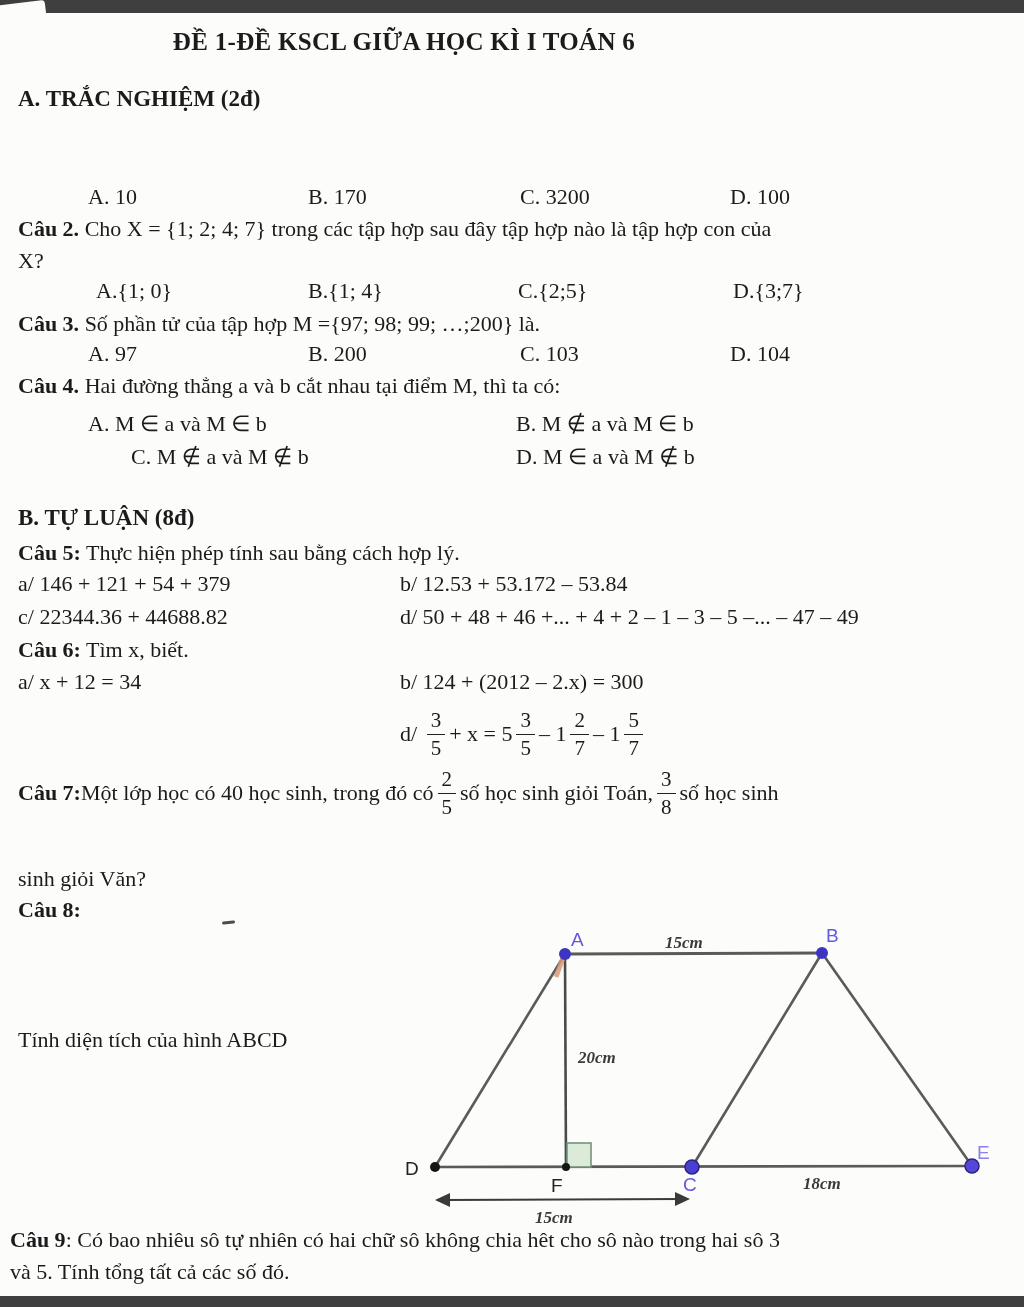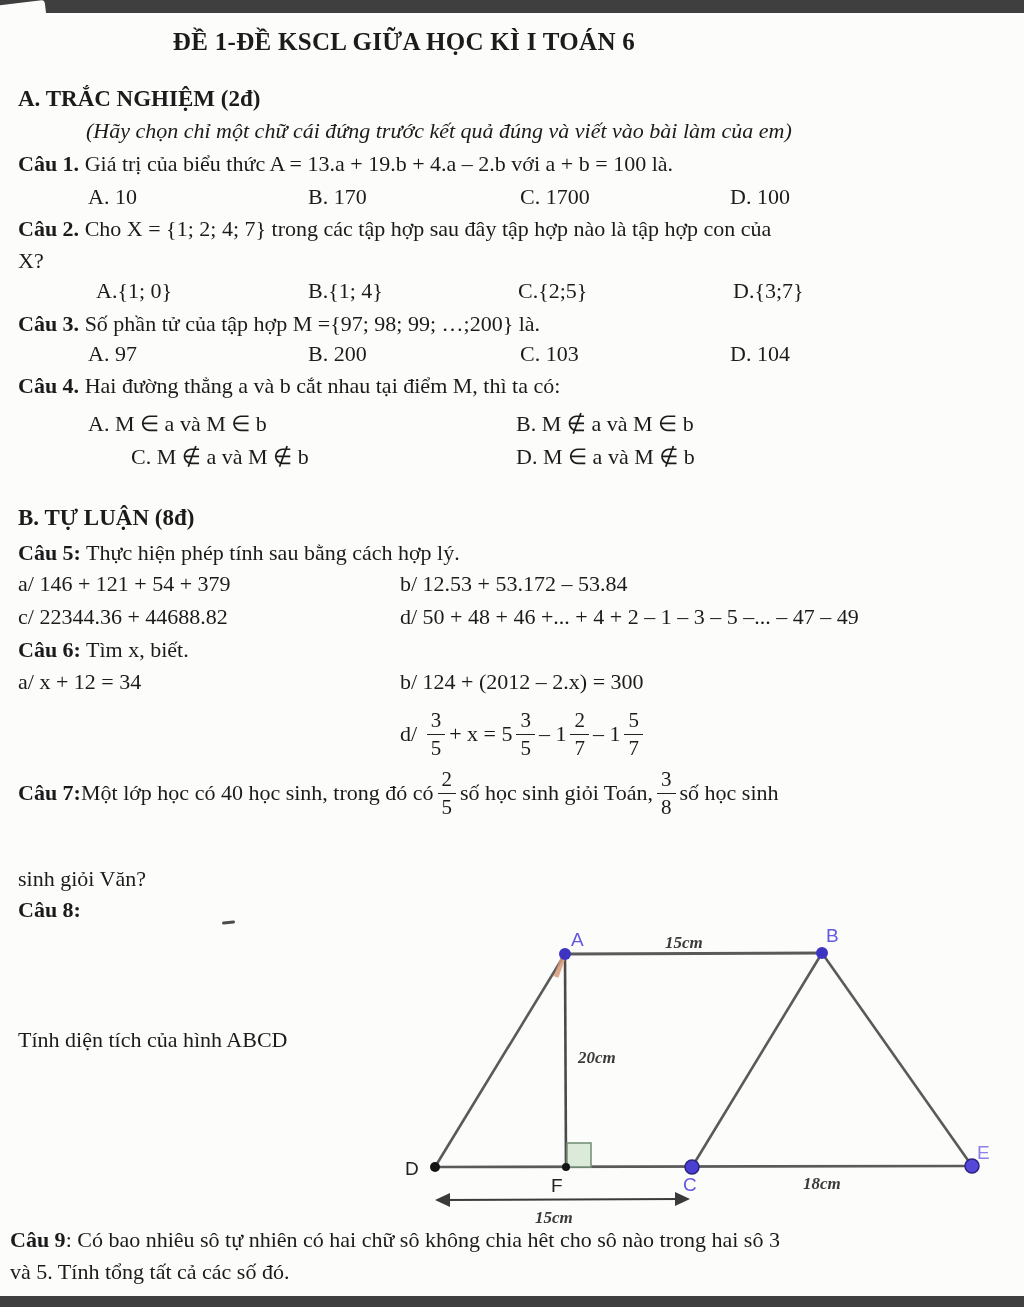--- a/index.html
+++ b/index.html
@@ -36,26 +36,24 @@
 <body>
 
 <div id="page">
 
   <div id="topbar" class="bar"></div>
   <div id="topnotch"></div>
 
   <div class="line title">ĐỀ 1-ĐỀ KSCL GIỮA HỌC KÌ I TOÁN 6</div>
 
   <div class="line heading" style="left:18px; top:86px;">A. TRẮC NGHIỆM (2đ)</div>
-  <div class="line instr" style="left:86px; top:118px;">(Hãy chọn chỉ một chữ cái đứng trước kết quả đúng và viết vào bài làm của em)</div>
 
-  <div class="line" style="left:18px; top:151px;"><span class="b">Câu 1.</span><span> Giá trị của biểu thức A = 13.a + 19.b + 4.a – 2.b với a + b = 100 là.</span></div>
   <div class="line" style="left:88px;  top:184px;">A. 10</div>
   <div class="line" style="left:308px; top:184px;">B. 170</div>
-  <div class="line" style="left:520px; top:184px;">C. 1700</div>
+  <div class="line" style="left:520px; top:184px;">C. 3200</div>
   <div class="line" style="left:730px; top:184px;">D. 100</div>
 
   <div class="line" style="left:18px; top:216px;"><span class="b">Câu 2.</span><span> Cho X = {1; 2; 4; 7} trong các tập hợp sau đây tập hợp nào là tập hợp con của</span></div>
   <div class="line" style="left:18px; top:248px;">X?</div>
   <div class="line" style="left:96px;  top:278px;">A.{1; 0}</div>
   <div class="line" style="left:308px; top:278px;">B.{1; 4}</div>
   <div class="line" style="left:518px; top:278px;">C.{2;5}</div>
   <div class="line" style="left:733px; top:278px;">D.{3;7}</div>
 
   <div class="line" style="left:18px; top:311px;"><span class="b">Câu 3.</span><span> Số phần tử của tập hợp M ={97; 98; 99; …;200} là.</span></div>

